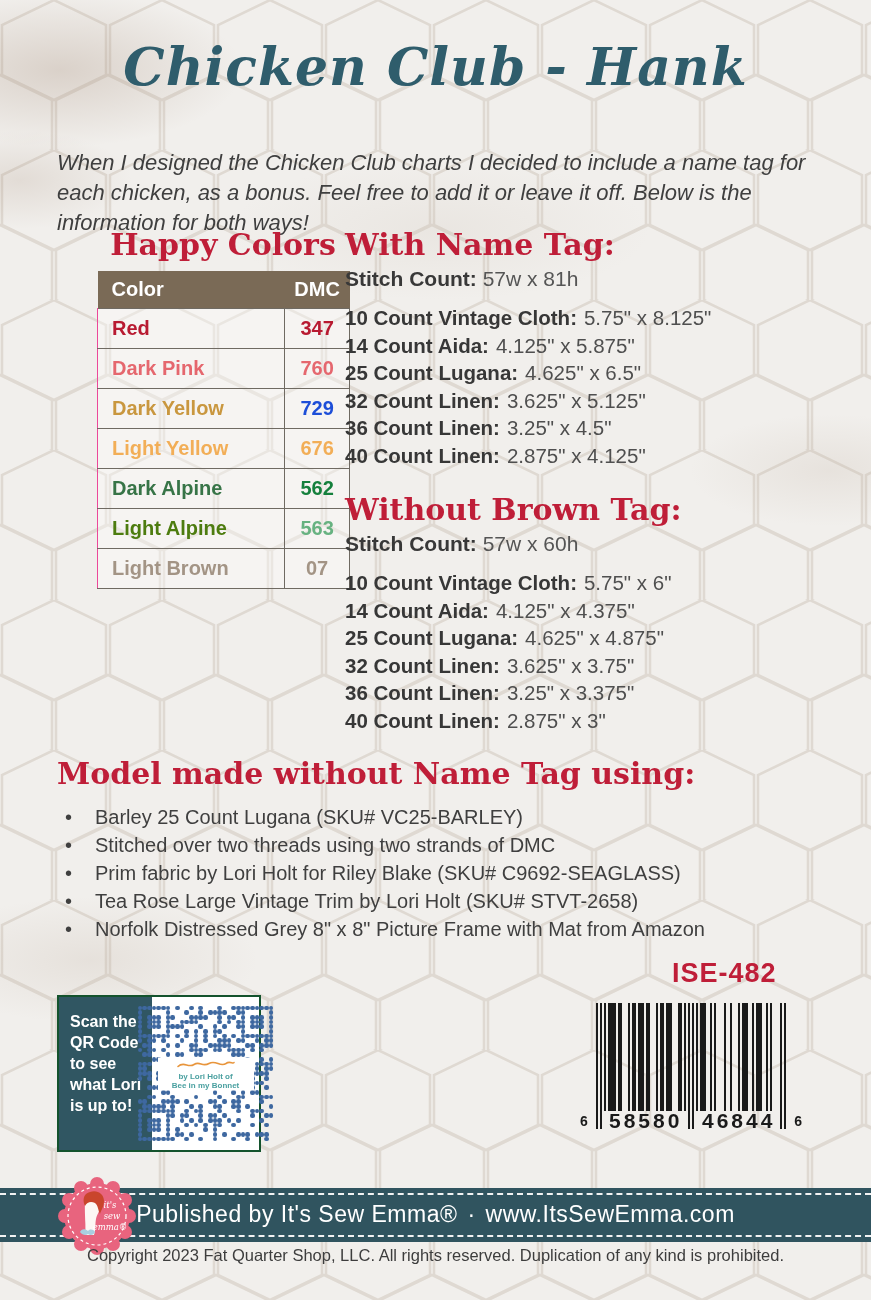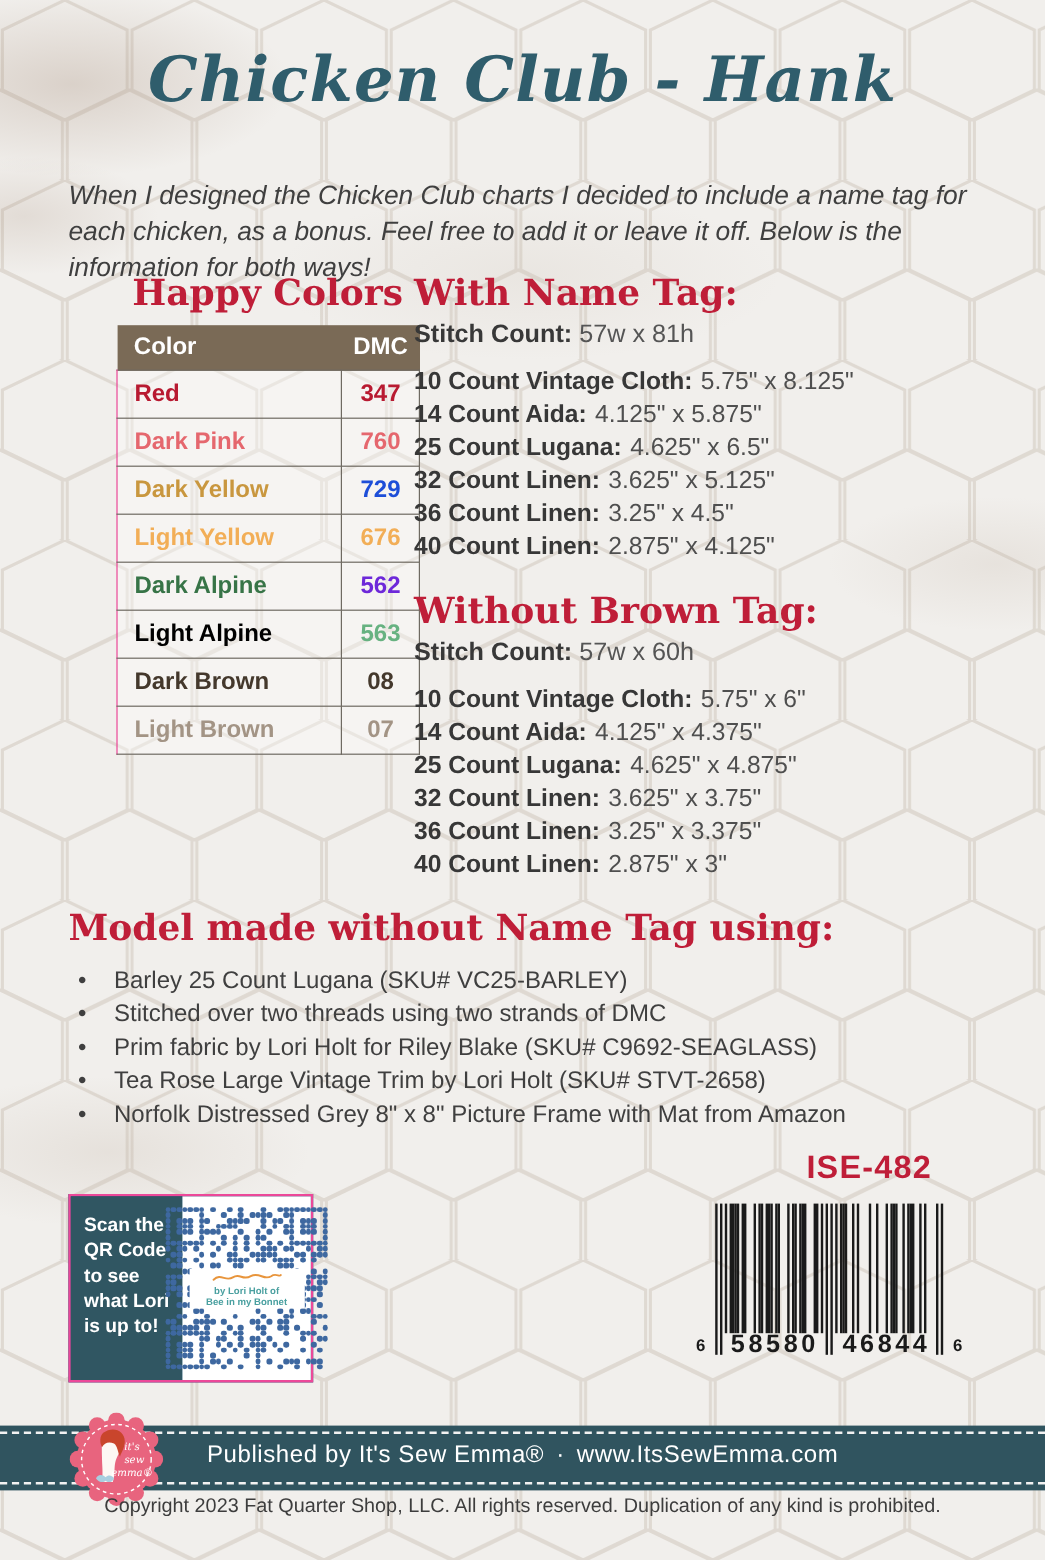--- a/index.html
+++ b/index.html
@@ -66,21 +66,21 @@
     font-size:20px;line-height:28px;color:#3f3f3f;padding-left:38px;position:relative;
   }
   .model li::before{content:"•";position:absolute;left:8px;color:#3f3f3f;}
 
   .sku{
     left:672px;top:958px;font-size:27px;font-weight:700;color:#bf1e38;letter-spacing:1px;
   }
 
   .qr-block{
     left:57px;top:995px;width:204px;height:157px;display:flex;
-    border:2px solid #ec4899;background:#0c4a6e;box-sizing:border-box;
+    border:2px solid #14532d;background:#737373;box-sizing:border-box;
   }
   .qr-caption-panel{
     width:93px;background:#305662;color:#fff;font-weight:700;
     font-size:16px;line-height:21px;padding:14px 6px 0 11px;box-sizing:border-box;
   }
   .qr-panel{flex:1;position:relative;background:#fff;}
   .qr-grid{
     position:absolute;left:50%;top:50%;transform:translate(-50%,-50%);
     display:grid;grid-template-columns:repeat(29,4.7px);grid-auto-rows:4.7px;
   }
@@ -108,21 +108,21 @@
 
   .banner{
     left:0;top:1188px;width:871px;height:54px;background:#30545f;
   }
   .banner .dashes{
     position:absolute;left:0;right:0;top:5px;bottom:5px;
     border-top:2px dashed #f2f2f2;border-bottom:2px dashed #f2f2f2;
   }
   .banner-text{
     position:absolute;left:0;width:871px;top:13px;text-align:center;
-    color:#fff;font-size:20px;letter-spacing:.5px;
+    color:#fff;font-size:23px;letter-spacing:.5px;
   }
   .banner-text .dot{margin:0 10px;}
   .logo{position:absolute;left:58px;top:-11px;}
 
   .copyright{
     left:0;top:1246px;width:871px;text-align:center;
     font-size:16.5px;color:#3d3d3d;
   }
 </style>
 </head>
@@ -169,29 +169,25 @@
           <tr>
             <td class="c-name" style="color: rgb(201, 151, 63);">Dark Yellow</td>
             <td class="c-dmc" style="color: #1d4ed8;">729</td>
           </tr>
           <tr>
             <td class="c-name" style="color: rgb(242, 174, 87);">Light Yellow</td>
             <td class="c-dmc" style="color: rgb(242, 174, 87);">676</td>
           </tr>
           <tr>
             <td class="c-name" style="color: rgb(55, 116, 71);">Dark Alpine</td>
-            <td class="c-dmc" style="color: #6d28d9;">562</td>
+            <td class="c-dmc" style="color: #15803d;">562</td>
           </tr>
           <tr>
-            <td class="c-name" style="color: #000000;">Light Alpine</td>
+            <td class="c-name" style="color: #4d7c0f;">Light Alpine</td>
             <td class="c-dmc" style="color: rgb(103, 178, 129);">563</td>
-          </tr>
-          <tr>
-            <td class="c-name" style="color: rgb(68, 56, 44);">Dark Brown</td>
-            <td class="c-dmc" style="color: rgb(68, 56, 44);">08</td>
           </tr>
           <tr>
             <td class="c-name" style="color: rgb(163, 148, 133);">Light Brown</td>
             <td class="c-dmc" style="color: rgb(163, 148, 133);">07</td>
           </tr>
         </tbody>
     </table>
   </div>
 
   <div class="z right-col-a">

